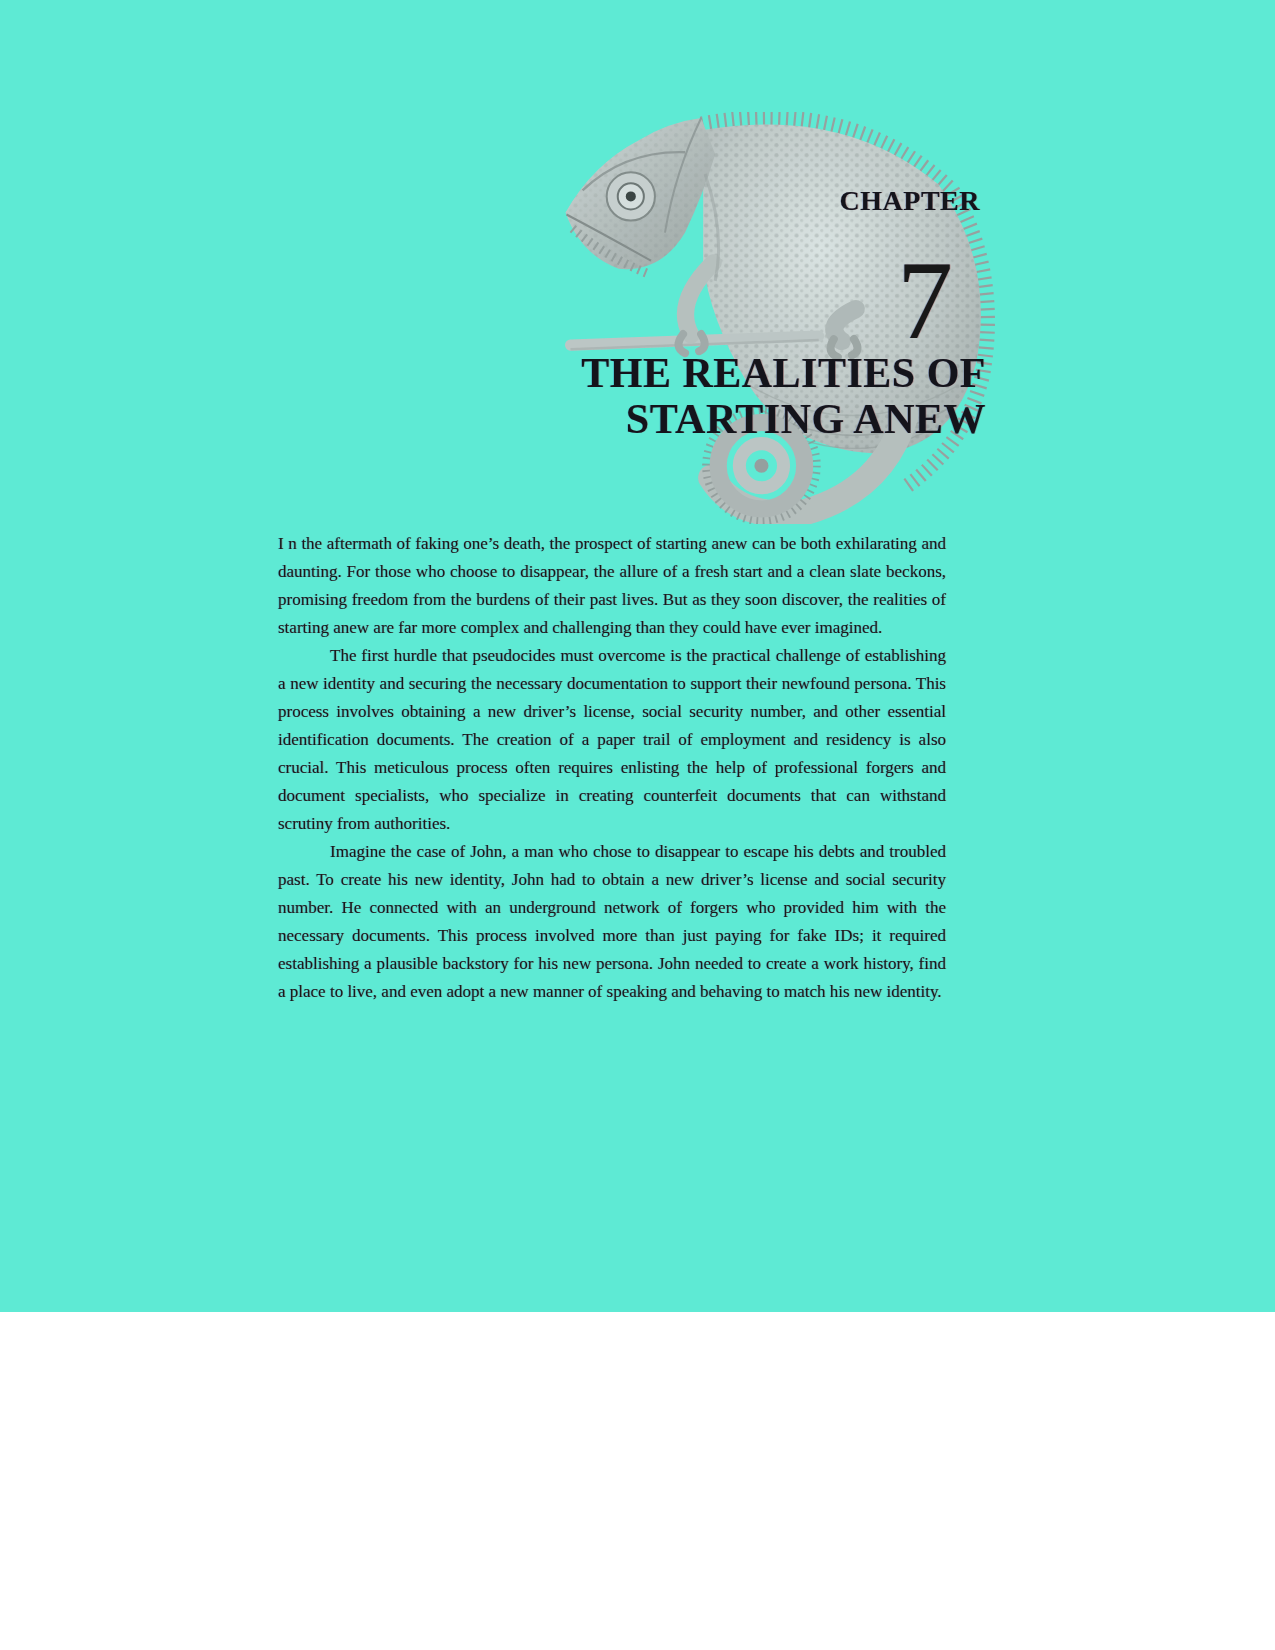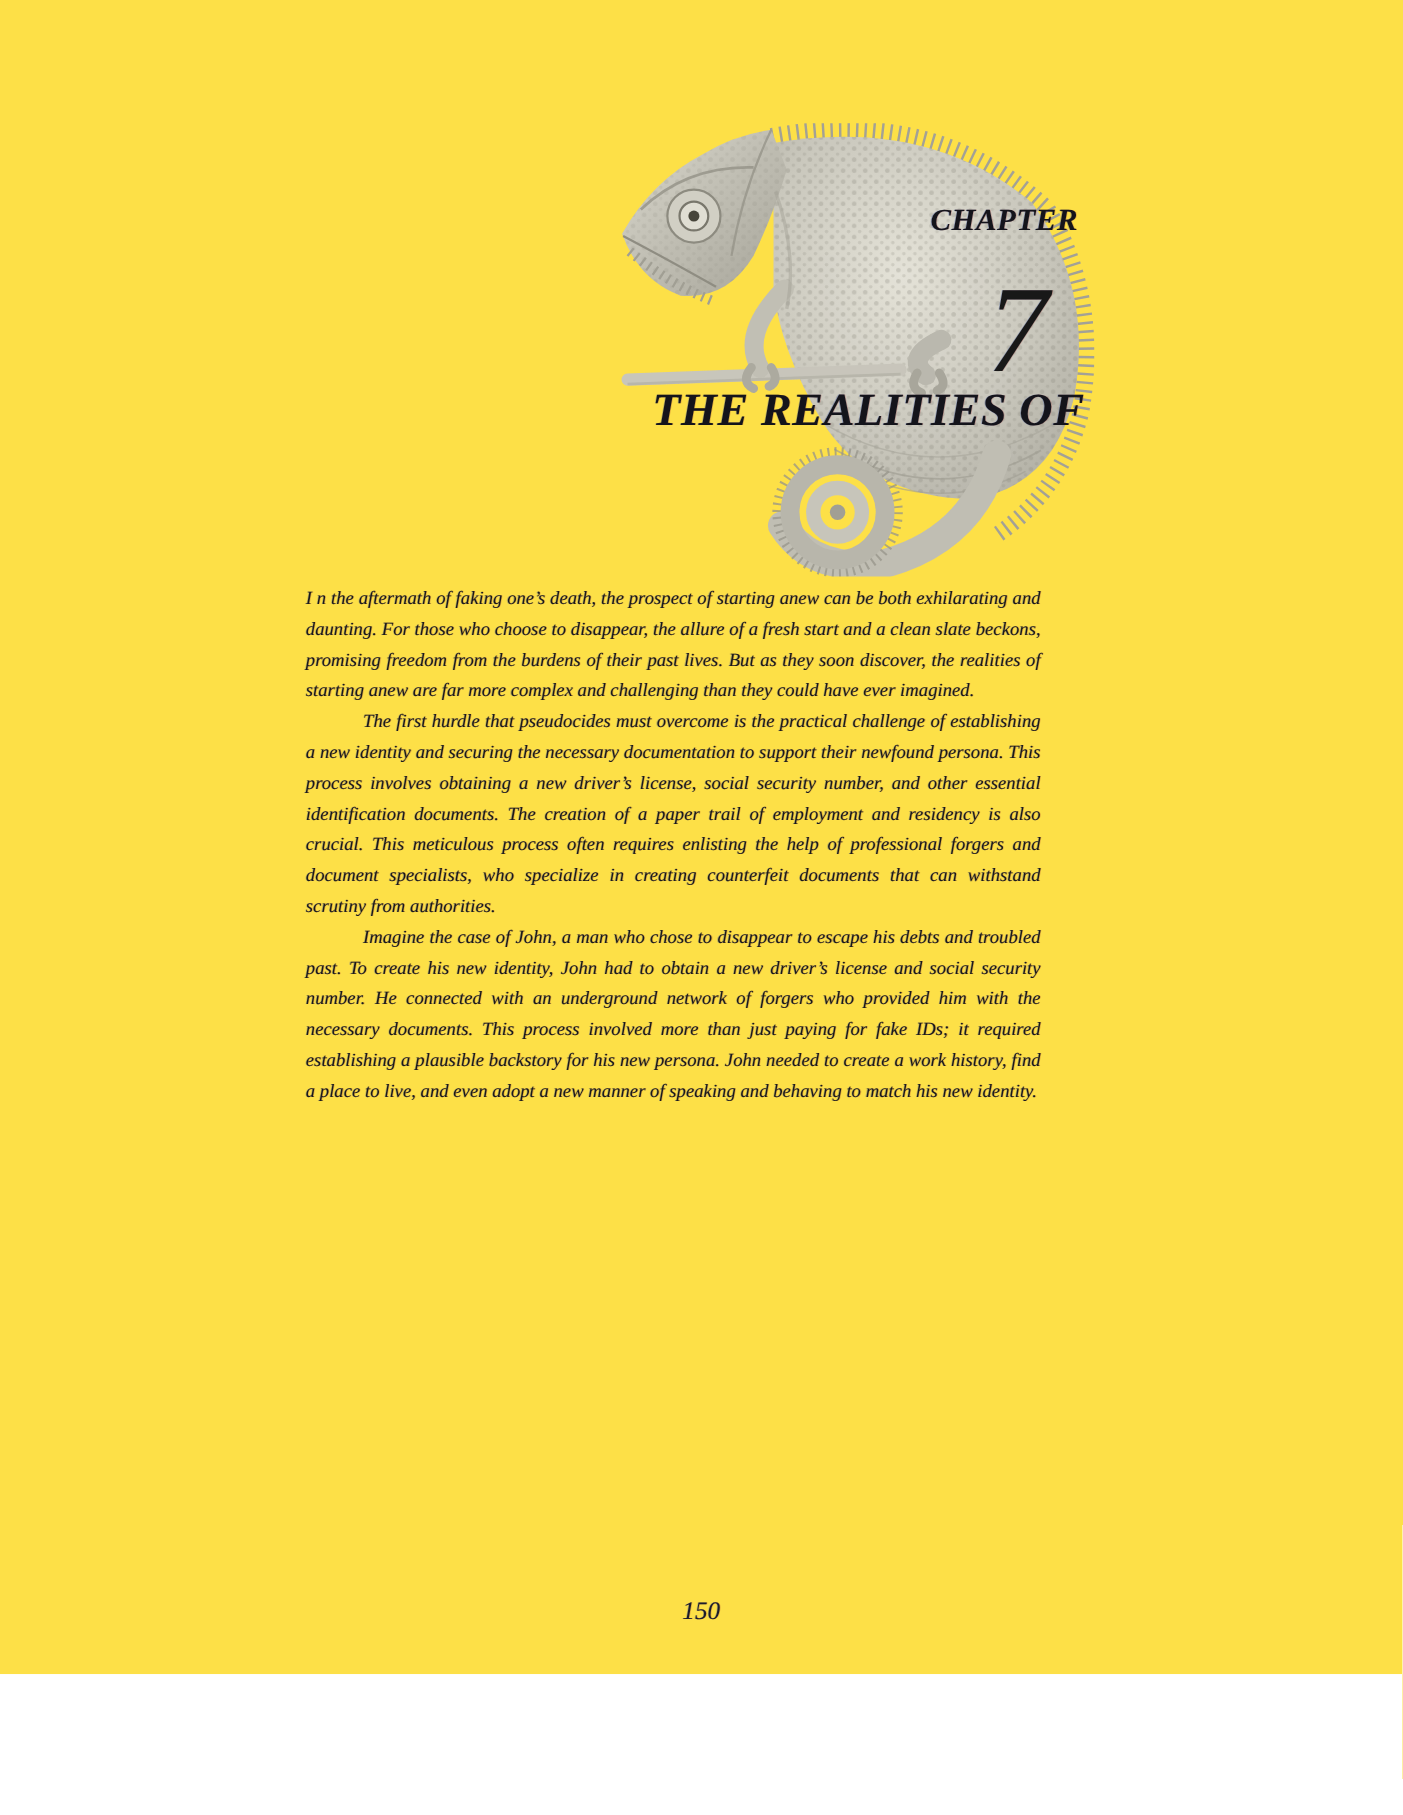--- a/index.html
+++ b/index.html
@@ -1,23 +1,22 @@
 <!DOCTYPE html>
 <html><head>
 <meta charset="utf-8">
 <style>
   * { margin:0; padding:0; box-sizing:border-box; }
   html, body { background:#ffffff; }
   .page {
     position:relative;
-    width:1275px; height:1522px;
-    background:#fde047;
+    width:1275px; height:1312px;
+    background:#5eead4;
     font-family:"Liberation Serif", serif;
     overflow:hidden;
-    font-style:italic;
   }
   
   .scan {
     text-shadow: 0.7px 0 0 rgba(155,40,40,0.28), -0.7px 0 0 rgba(35,70,165,0.30);
   }
   .illustration {
     position:absolute; left:552px; top:112px;
     width:443px; height:412px;
   }
   .chapter-label {
@@ -116,20 +115,21 @@
       <path d="M152,62 Q172,120 162,168" stroke="#9e9e9e" stroke-width="3" fill="none" opacity="0.5"></path>
     </g>
   </svg>
 
   <div class="chapter-label scan">CHAPTER</div>
 
   <div class="chapter-number scan">7</div>
 
   <div class="chapter-title scan">
     <span>THE REALITIES OF</span><br>
+    <span>STARTING ANEW</span>
   </div>
 
   <div class="body-text scan">
     <p class="para">I n the aftermath of faking one’s death, the prospect of starting anew can be both exhilarating and daunting. For those who choose to disappear, the allure of a fresh start and a clean slate beckons, promising freedom from the burdens of their past lives. But as they soon discover, the realities of starting anew are far more complex and challenging than they could have ever imagined.</p>
     <p class="para indent">The first hurdle that pseudocides must overcome is the practical challenge of establishing a new identity and securing the necessary documentation to support their newfound persona. This process involves obtaining a new driver’s license, social security number, and other essential identification documents. The creation of a paper trail of employment and residency is also crucial. This meticulous process often requires enlisting the help of professional forgers and document specialists, who specialize in creating counterfeit documents that can withstand scrutiny from authorities.</p>
     <p class="para indent">Imagine the case of John, a man who chose to disappear to escape his debts and troubled past. To create his new identity, John had to obtain a new driver’s license and social security number. He connected with an underground network of forgers who provided him with the necessary documents. This process involved more than just paying for fake IDs; it required establishing a plausible backstory for his new persona. John needed to create a work history, find a place to live, and even adopt a new manner of speaking and behaving to match his new identity.</p>
   </div>
 
   <div class="page-number scan">150</div>
 

